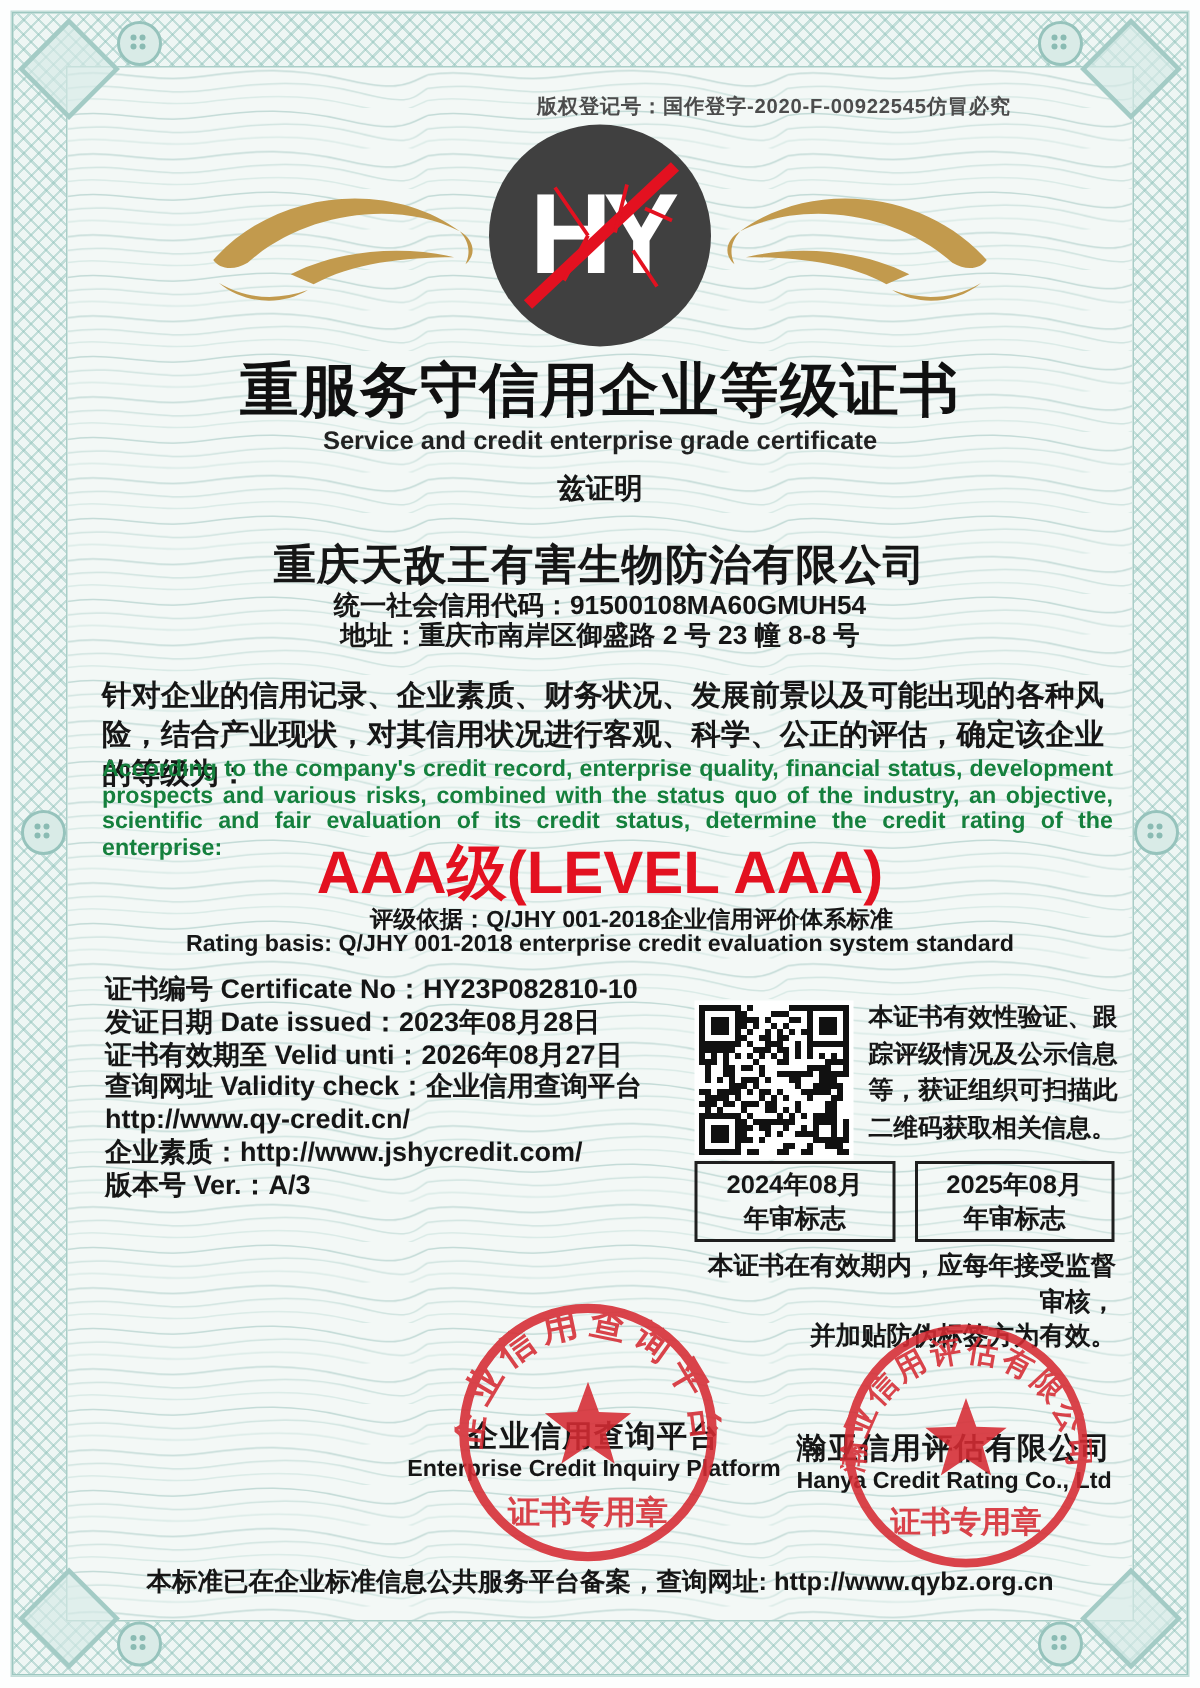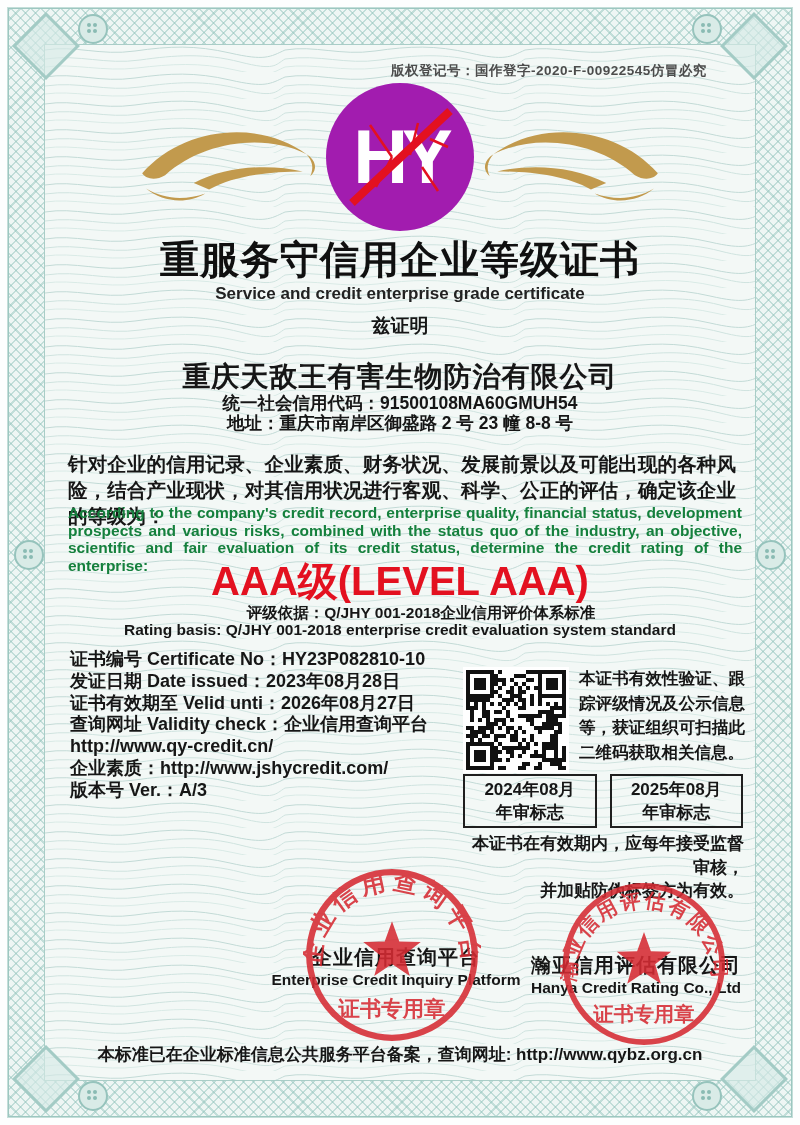--- a/index.html
+++ b/index.html
@@ -20,23 +20,23 @@
   .corner-btn{position:absolute;width:26px;height:26px;border-radius:50%;z-index:2;
     background:#d9ebe7;border:2px solid #96c3bc;}
   .corner-btn::after{content:"";position:absolute;left:7px;top:7px;width:4px;height:4px;border-radius:50%;
     background:#8abbb3;box-shadow:6px 0 0 #8abbb3,0 6px 0 #8abbb3,6px 6px 0 #8abbb3;}
 
   
   .content{position:absolute;inset:0;z-index:3;}
   .abs{position:absolute;}
   .ctr{left:0;right:0;text-align:center;}
 
-  .copyright{top:62px;left:358px;font-size:13.5px;font-weight:600;color:#4c4c4c;letter-spacing:.5px;margin-left:33px;}
-
-  .logo{top:83px;left:326px;width:148px;height:148px;border-radius:50%;background:#a21caf;
+  .copyright{top:62px;left:358px;font-size:13.5px;font-weight:600;color:#4c4c4c;letter-spacing:.5px;}
+
+  .logo{top:83px;left:326px;width:148px;height:148px;border-radius:50%;background:#404040;
         display:flex;align-items:center;justify-content:center;}
   .logo-text{font-weight:900;font-size:76px;color:#ffffff;letter-spacing:-6px;line-height:1;
         font-family:"Liberation Sans",sans-serif;}
   .logo svg.cracks{position:absolute;inset:0;width:100%;height:100%;}
 
   .flourish{top:116px;width:196px;height:86px;}
   .flourish.left{left:134px;}
   .flourish.right{left:470px;transform:scaleX(-1);}
 
   .title{top:233px;font-size:39px;font-weight:800;letter-spacing:1px;color:#101010;}

